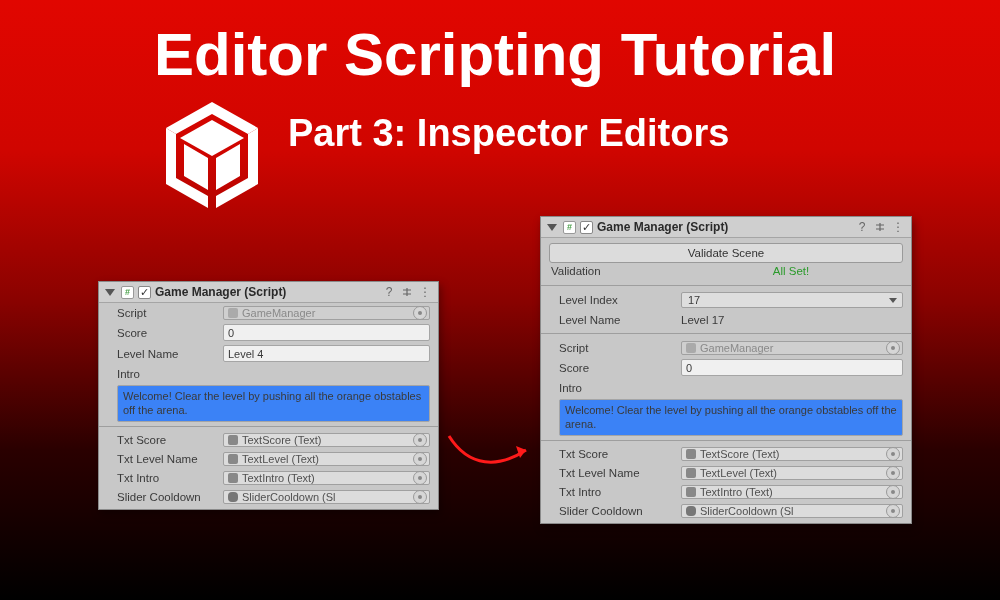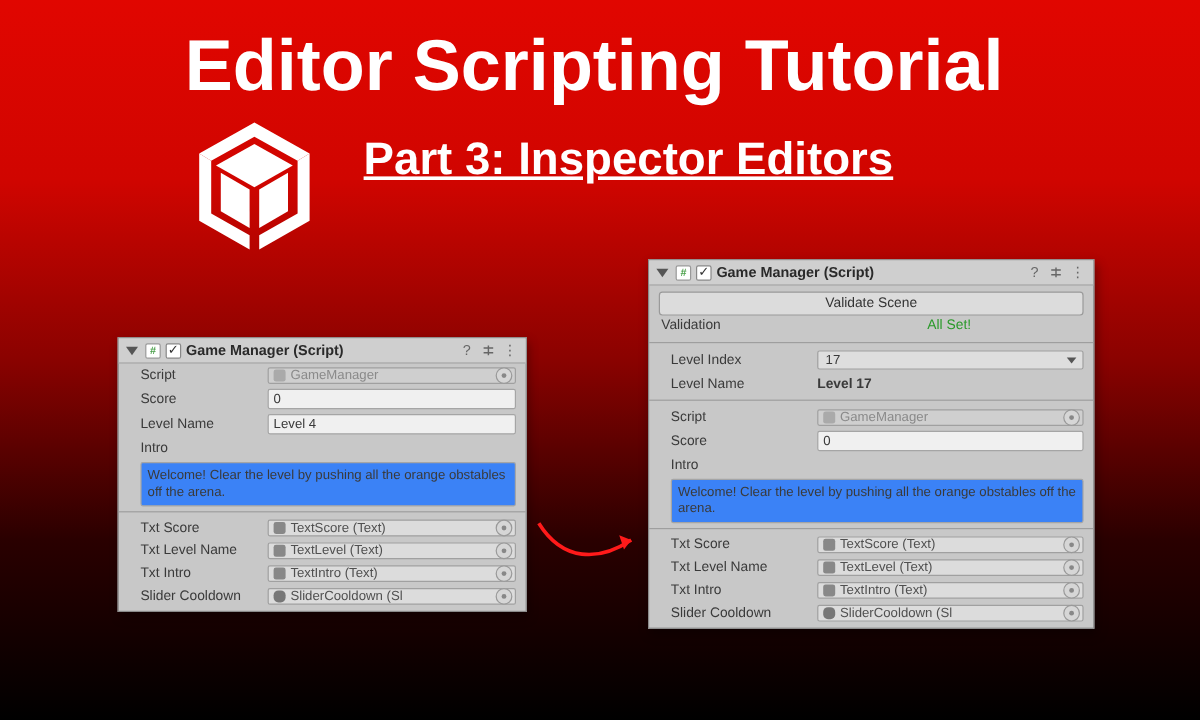--- a/index.html
+++ b/index.html
@@ -15,25 +15,24 @@
     position: absolute;
     top: 20px;
     left: 154px;
     font-size: 60px;
     font-weight: 700;
     color: #fff;
   }
   .subtitle {
     position: absolute;
     top: 112px;
-    left: 303px;
+    left: 288px;
     font-size: 38px;
     font-weight: 700;
     color: #fff;
-    text-decoration: underline;
   }
   .unity-logo {
     position: absolute;
     top: 96px;
     left: 148px;
   }
   
   .panel {
     position: absolute;
     background: #c8c8c8;
@@ -146,21 +145,21 @@
     font-size: 11px; color: #3a3a3a;
     position: relative;
   }
   .dropdown .caret {
     position: absolute; right: 5px; top: 5px;
     width: 0; height: 0;
     border-left: 4px solid transparent;
     border-right: 4px solid transparent;
     border-top: 5px solid #555;
   }
-  .readonly-text { color: #3a3a3a; font-weight: bold; }
+  .readonly-text { color: #3a3a3a; }
 
   .textarea {
     margin: 2px 8px 4px 18px;
     background: #3b82f6;
     border: 1px solid #a5a5a5;
     border-radius: 2px;
     padding: 3px 5px;
     font-size: 11px;
     color: #3a3a3a;
     line-height: 1.3;

